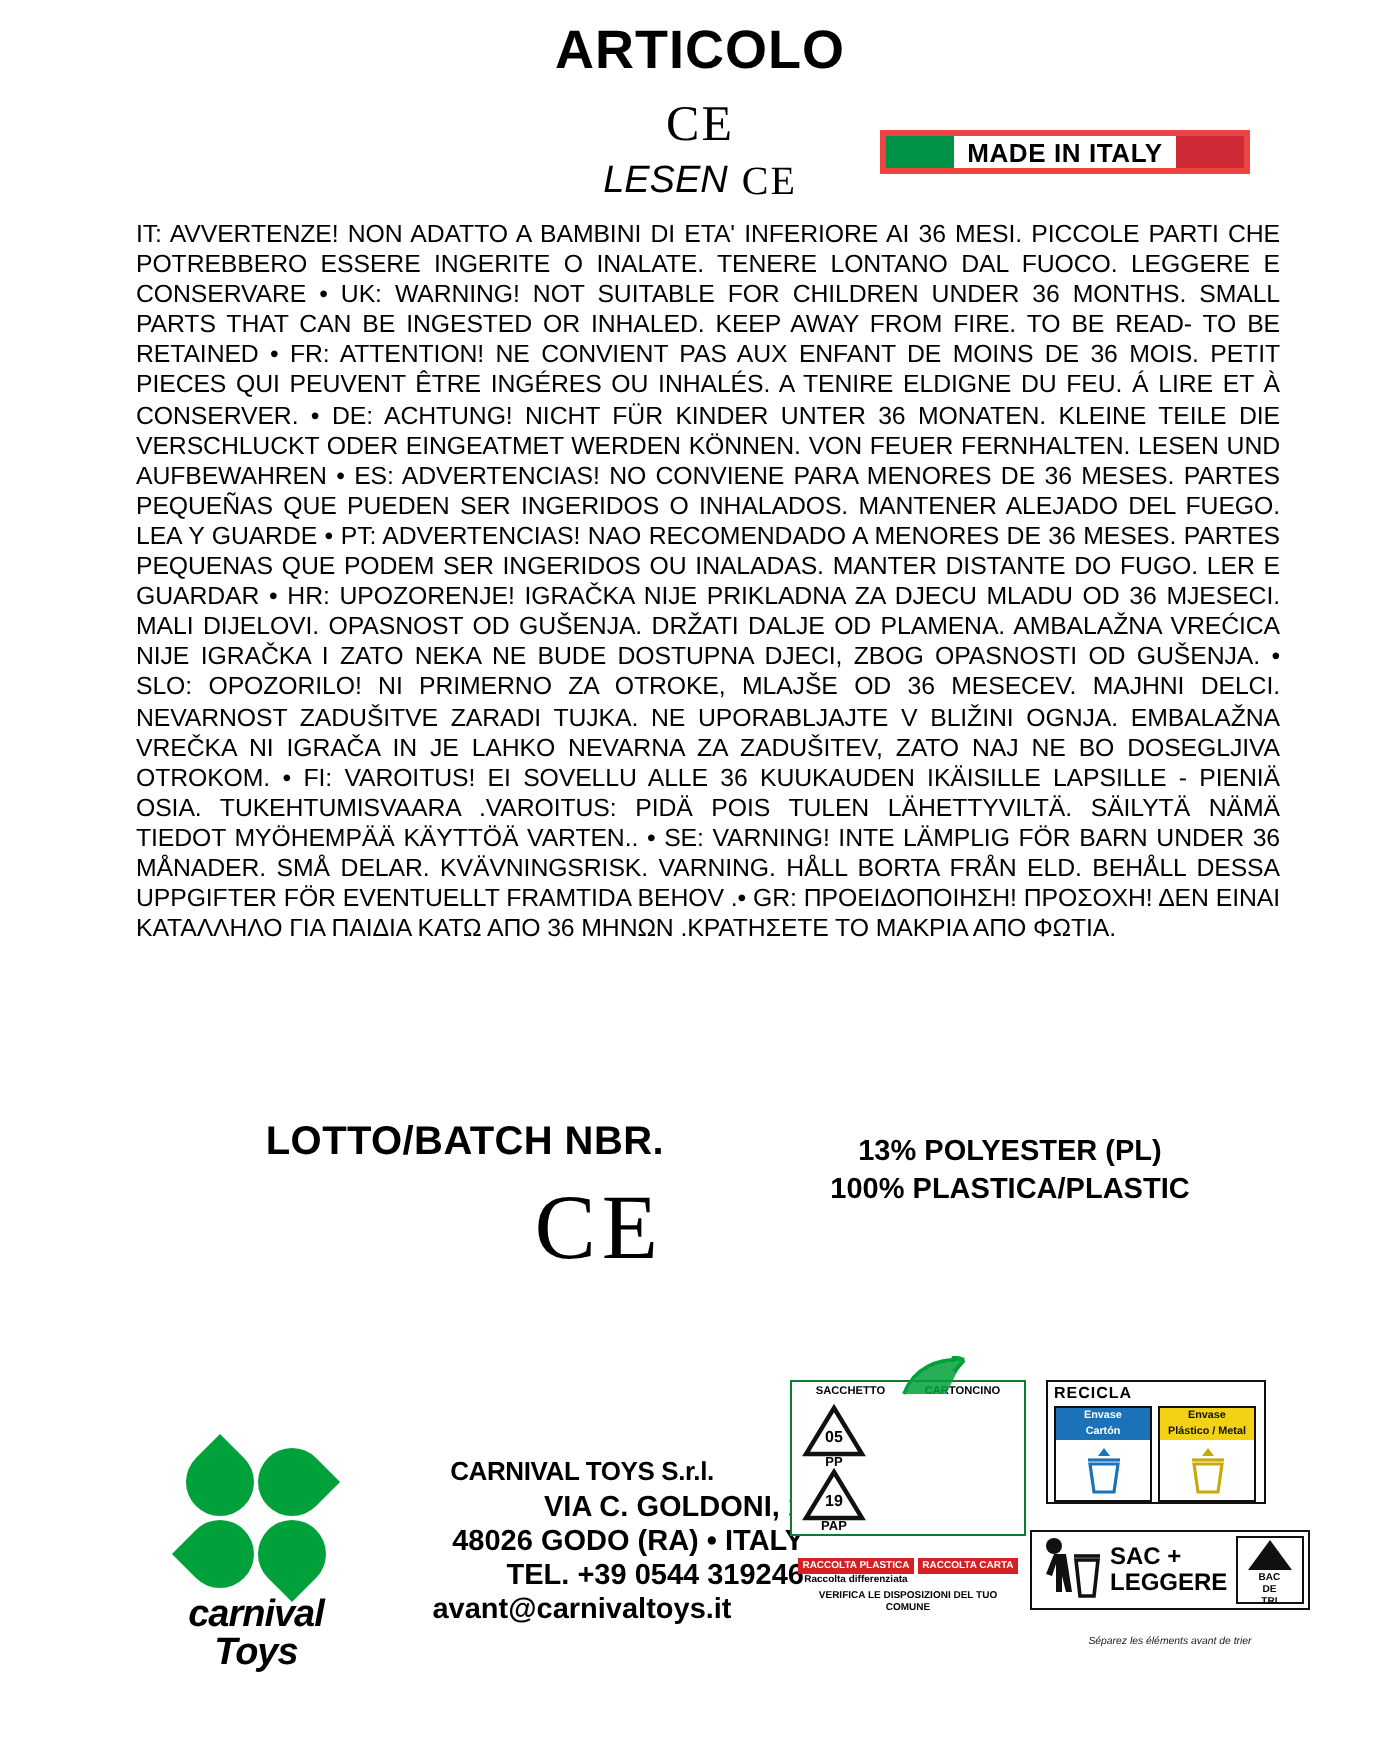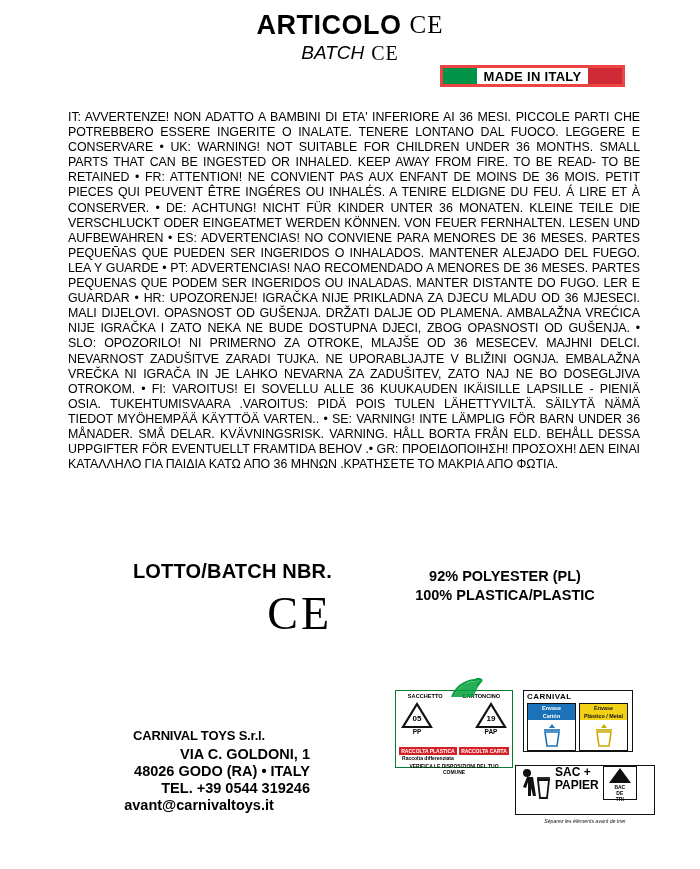--- a/index.html
+++ b/index.html
@@ -25,20 +25,21 @@
     text-align: center;
   }
   .articolo-row {
     font-size: 27px;
     font-weight: bold;
     letter-spacing: 0.5px;
     line-height: 30px;
     display: flex;
     justify-content: center;
     gap: 8px;
+    flex-direction: column;
   }
   .item-row {
     font-size: 19px;
     font-style: italic;
     line-height: 24px;
     display: flex;
     justify-content: center;
     align-items: center;
     gap: 7px;
     margin-top: 1px;
@@ -217,22 +218,23 @@
   }
   .rec-green .hdr {
     display: flex;
     font-size: 5.6px;
     font-weight: bold;
     justify-content: space-around;
     line-height: 7px;
   }
   .rec-green .mobius-row {
     display: flex;
-    justify-content: space-between;
+    justify-content: flex-end;
     margin-top: 1px;
+    flex-direction: column;
   }
   .mob {
     width: 38px;
     height: 32px;
     position: relative;
     text-align: center;
   }
   .mob-svg { width: 38px; height: 30px; display: block; }
   .mob .num {
     position: absolute;
@@ -313,23 +315,24 @@
   }
   .bin-glyph {
     position: absolute;
     left: 50%;
     top: 3px;
     transform: translateX(-50%);
   }
 
   .rec-sac {
     left: 120px; top: 75px;
-    width: 140px; height: 50px;
+    width: 140px; height: 40px;
     border: 1px solid #111;
     display: flex;
+    align-items: center;
     box-sizing: border-box;
   }
   .rec-sac .txt {
     font-size: 12px;
     font-weight: bold;
     line-height: 13px;
     margin-left: 3px;
   }
   .tri-box {
     width: 34px;
@@ -372,44 +375,54 @@
 </style>
 </head>
 <body>
 
 <div class="header">
   <div class="articolo-row">
     <span>ARTICOLO</span>
     <span class="ce-mark big">CE</span>
   </div>
   <div class="item-row">
-    <span>BATCH</span>
+    <span>LESEN</span>
     <span class="ce-mark mid">CE</span>
   </div>
 </div>
 
 <div class="made-italy">
   <div class="mi-green"></div>
   <div class="mi-white">MADE IN ITALY</div>
   <div class="mi-red"></div>
 </div>
 
 <div class="warnings">IT: AVVERTENZE! NON ADATTO A BAMBINI DI ETA' INFERIORE AI 36 MESI. PICCOLE PARTI CHE POTREBBERO ESSERE INGERITE O INALATE. TENERE LONTANO DAL FUOCO. LEGGERE E CONSERVARE • UK: WARNING! NOT SUITABLE FOR CHILDREN UNDER 36 MONTHS. SMALL PARTS THAT CAN BE INGESTED OR INHALED. KEEP AWAY FROM FIRE. TO BE READ- TO BE RETAINED • FR: ATTENTION! NE CONVIENT PAS AUX ENFANT DE MOINS DE 36 MOIS. PETIT PIECES QUI PEUVENT ÊTRE INGÉRES OU INHALÉS. A TENIRE ELDIGNE DU FEU. Á LIRE ET À CONSERVER. • DE: ACHTUNG! NICHT FÜR KINDER UNTER 36 MONATEN. KLEINE TEILE DIE VERSCHLUCKT ODER EINGEATMET WERDEN KÖNNEN. VON FEUER FERNHALTEN. LESEN UND AUFBEWAHREN • ES: ADVERTENCIAS! NO CONVIENE PARA MENORES DE 36 MESES. PARTES PEQUEÑAS QUE PUEDEN SER INGERIDOS O INHALADOS. MANTENER ALEJADO DEL FUEGO. LEA Y GUARDE • PT: ADVERTENCIAS! NAO RECOMENDADO A MENORES DE 36 MESES. PARTES PEQUENAS QUE PODEM SER INGERIDOS OU INALADAS. MANTER DISTANTE DO FUGO. LER E GUARDAR • HR: UPOZORENJE! IGRAČKA NIJE PRIKLADNA ZA DJECU MLADU OD 36 MJESECI. MALI DIJELOVI. OPASNOST OD GUŠENJA. DRŽATI DALJE OD PLAMENA. AMBALAŽNA VREĆICA NIJE IGRAČKA I ZATO NEKA NE BUDE DOSTUPNA DJECI, ZBOG OPASNOSTI OD GUŠENJA. • SLO: OPOZORILO! NI PRIMERNO ZA OTROKE, MLAJŠE OD 36 MESECEV. MAJHNI DELCI. NEVARNOST ZADUŠITVE ZARADI TUJKA. NE UPORABLJAJTE V BLIŽINI OGNJA. EMBALAŽNA VREČKA NI IGRAČA IN JE LAHKO NEVARNA ZA ZADUŠITEV, ZATO NAJ NE BO DOSEGLJIVA OTROKOM. • FI: VAROITUS! EI SOVELLU ALLE 36 KUUKAUDEN IKÄISILLE LAPSILLE - PIENIÄ OSIA. TUKEHTUMISVAARA .VAROITUS: PIDÄ POIS TULEN LÄHETTYVILTÄ. SÄILYTÄ NÄMÄ TIEDOT MYÖHEMPÄÄ KÄYTTÖÄ VARTEN.. • SE: VARNING! INTE LÄMPLIG FÖR BARN UNDER 36 MÅNADER. SMÅ DELAR. KVÄVNINGSRISK. VARNING. HÅLL BORTA FRÅN ELD. BEHÅLL DESSA UPPGIFTER FÖR EVENTUELLT FRAMTIDA BEHOV .• GR: ΠΡΟΕΙΔΟΠΟΙΗΣΗ! ΠΡΟΣΟΧΗ! ΔΕΝ ΕΙΝΑΙ ΚΑΤΑΛΛΗΛΟ ΓΙΑ ΠΑΙΔΙΑ ΚΑΤΩ ΑΠΟ 36 ΜΗΝΩΝ .ΚΡΑΤΗΣΕΤΕ ΤΟ ΜΑΚΡΙΑ ΑΠΟ ΦΩΤΙΑ.</div>
 
 <div class="lotto">
   <div class="lotto-title">LOTTO/BATCH NBR.</div>
   <div class="lotto-ce">CE</div>
 </div>
 
 <div class="composition">
-  <div>92% POLYESTER (PL)</div>
+  <div>13% POLYESTER (PL)</div>
   <div>100% PLASTICA/PLASTIC</div>
 </div>
 
 <div class="company">
+  <div class="logo">
+    <div class="clover">
+      <span class="l1"></span>
+        <span class="l2"></span>
+        <span class="l3"></span>
+        <span class="l4"></span>
+    </div>
+    <div class="logo-word">carnival</div>
+    <div class="logo-word2">Toys</div>
+  </div>
   <div class="addr">
     <div class="name">CARNIVAL TOYS S.r.l.</div>
     <div class="line">VIA C. GOLDONI, 1</div>
     <div class="line">48026 GODO (RA) • ITALY</div>
     <div class="line">TEL. +39 0544 319246</div>
     <div class="web">avant@carnivaltoys.it</div>
   </div>
 </div>
 
 <div class="recycle-area">
@@ -445,21 +458,21 @@
         <div>Raccolta differenziata</div>
       </div>
       <div style="text-align:center">
         <span class="badge-red">RACCOLTA CARTA</span>
       </div>
     </div>
     <div class="verify">VERIFICA LE DISPOSIZIONI DEL TUO COMUNE</div>
   </div>
 
   <div class="rec-box rec-recicla">
-    <div class="title">CARNIVAL</div>
+    <div class="title">RECICLA</div>
     <div class="bins">
       <div class="bin-card bin-blue">
         <div class="cap">Envase</div>
         <div class="cap">Cartón</div>
         <div class="body">
           <svg class="bin-glyph" width="26" height="26" viewBox="0 0 26 26">
             <path d="M6 9 h14 l-2 14 h-10 z" fill="none" stroke="#1b72b8" stroke-width="1.6"></path>
             <path d="M5 7 h16" stroke="#1b72b8" stroke-width="1.6"></path>
             <path d="M13 1 l3 4 h-6 z" fill="#1b72b8"></path>
           </svg>
@@ -483,21 +496,21 @@
     <span class="sac-man">
       <svg width="36" height="38" viewBox="0 0 36 38">
         <circle cx="11" cy="7" r="4" fill="#111"></circle>
         <path d="M11 11 l-4 10 l3 1 l2 -6 l0 14 l3 0 l0 -8 l2 8 l3 0 l-3 -19 z" fill="#111"></path>
         <path d="M22 14 h11 l-2 18 h-7 z" fill="none" stroke="#111" stroke-width="1.8"></path>
         <path d="M21 12 h13" stroke="#111" stroke-width="1.8"></path>
       </svg>
     </span>
     <div class="txt">
       <div>SAC +</div>
-      <div>PAPIER</div>
+      <div>LEGGERE</div>
     </div>
     <div class="tri-box">
       <div class="tri-black"></div>
       <div>BAC</div>
       <div>DE</div>
       <div>TRI</div>
     </div>
   </div>
   <div class="sac-note">Séparez les éléments avant de trier</div>
 </div>

